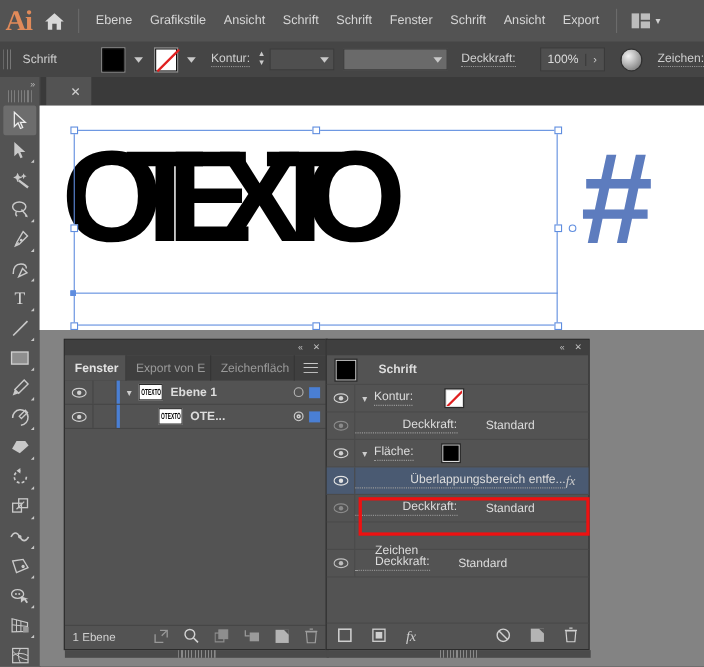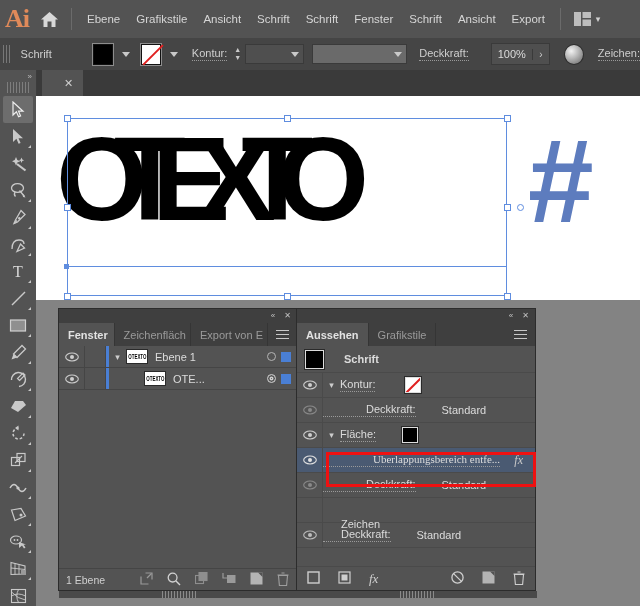--- a/index.html
+++ b/index.html
@@ -97,37 +97,37 @@
 
   
   .lrow{height:21px;display:flex;align-items:center;border-bottom:1px solid #454545;font-size:11px;}
   .eye-cell{width:25px;display:flex;align-items:center;justify-content:center;border-right:1px solid #454545;height:100%;}
   .lock-cell{width:20px;border-right:1px solid #454545;height:100%;}
   .sel-strip{width:3px;height:100%;background:#4a7fd4;}
   .lchev{width:17px;text-align:center;color:#cdcdcd;font-size:9px;}
   .lthumb{width:22px;height:15px;background:#fff;border:1px solid #2a2a2a;box-sizing:border-box;
           display:flex;align-items:center;justify-content:center;overflow:hidden;}
   .lthumb span{font-size:8px;font-weight:bold;color:#000;transform:scaleX(0.55);white-space:nowrap;}
-  .lname{flex:1;padding-left:7px;color:#dcdcdc;}
+  .lname{flex:1;padding-left:7px;color:#dcdcdc;font-weight:bold;}
   .ltarget{width:20px;display:flex;align-items:center;justify-content:center;}
   .ring{width:9px;height:9px;border-radius:50%;border:1.4px solid #b4b4b4;box-sizing:border-box;}
   .ring.dbl{border-color:#cfcfcf;box-shadow:inset 0 0 0 1.5px #535353,inset 0 0 0 3px #cfcfcf;}
   .lcolor{width:10px;height:10px;background:#4a7fd4;margin-right:6px;}
   .panel-foot{height:22px;display:flex;align-items:center;border-top:1px solid #454545;}
   .foot-label{font-size:10.5px;color:#d0d0d0;padding-left:7px;text-align:right;}
   .foot-icons{display:flex;align-items:center;gap:14px;margin-left:auto;padding-right:8px;}
 
   
   .arow{height:24px;display:flex;align-items:center;border-bottom:1px solid #4a4a4a;font-size:11px;position:relative;}
   .arow.sel{background:#4a5a72;}
   .a-eye{width:25px;display:flex;align-items:center;justify-content:center;border-right:1px solid #4a4a4a;height:100%;}
   .a-chev{width:17px;text-align:center;color:#cdcdcd;font-size:9px;}
   .a-label{color:#dcdcdc;}
   .a-sub{padding-left:43px;}
-  .a-sub2{padding-left:60px;font-family:Liberation Serif, serif;}
+  .a-sub2{padding-left:60px;}
   .a-val{margin-left:26px;color:#dcdcdc;}
   .a-swatch{width:16px;height:16px;background:#000;border:1px solid #ddd;box-sizing:border-box;
             outline:1px solid #2a2a2a;margin-left:10px;}
   .a-swatch.none{background:#fff;position:relative;overflow:hidden;}
   .a-swatch.none:after{content:"";position:absolute;left:-3px;top:6px;width:22px;height:2px;
                        background:#e02020;transform:rotate(-45deg);}
   .a-fx{margin-left:auto;padding-right:12px;color:#c9c9c9;font-style:italic;
         font-family:"Liberation Serif",serif;font-size:12px;}
   .a-toolbar{height:24px;display:flex;align-items:center;border-top:1px solid #4a4a4a;}
   .redbox{position:absolute;border:3px solid #ee1111;box-sizing:border-box;pointer-events:none;}
@@ -366,22 +366,22 @@
     </div>
   </div>
 
   <div class="panel" style="left:58px;top:308px;width:240px;height:283px;">
     <div class="panel-head">
       <span class="ph-btn">«</span>
       <span class="ph-btn">✕</span>
     </div>
     <div class="panel-tabs">
       <div class="ptab active">Fenster</div>
+      <div class="ptab" style="max-width:74px;">Export von E</div>
       <div class="ptab" style="max-width:70px;">Zeichenfläch</div>
-      <div class="ptab" style="max-width:74px;">Export von E</div>
       <div class="pmenu">
           <span class="burger"></span>
         </div>
     </div>
 
     <div class="lrow">
       <div class="eye-cell">
         <svg width="14" height="10" viewBox="0 0 14 10">
             <ellipse cx="7" cy="5" rx="6.3" ry="4" fill="none" stroke="#cfcfcf" stroke-width="1.1"></ellipse>
             <circle cx="7" cy="5" r="2" fill="#cfcfcf"></circle>
@@ -466,27 +466,20 @@
     <div class="hscroll" style="left:0;bottom:-8px;width:240px;">
         <i></i>
       </div>
   </div>
 
   <div class="panel" style="left:296px;top:308px;width:240px;height:283px;">
     <div class="panel-head">
       <span class="ph-btn">«</span>
       <span class="ph-btn">✕</span>
     </div>
-    <div class="panel-tabs">
-      <div class="ptab active">Aussehen</div>
-      <div class="ptab">Grafikstile</div>
-      <div class="pmenu">
-          <span class="burger"></span>
-        </div>
-    </div>
 
     <div class="arow" style="height:26px;">
       <div class="a-swatch" style="margin-left:8px;width:19px;height:19px;"></div>
       <span class="a-label" style="margin-left:20px;font-weight:bold;">Schrift</span>
     </div>
 
     <div class="arow">
       <div class="a-eye">
         <svg width="14" height="10" viewBox="0 0 14 10">
             <ellipse cx="7" cy="5" rx="6.3" ry="4" fill="none" stroke="#cfcfcf" stroke-width="1.1"></ellipse>

